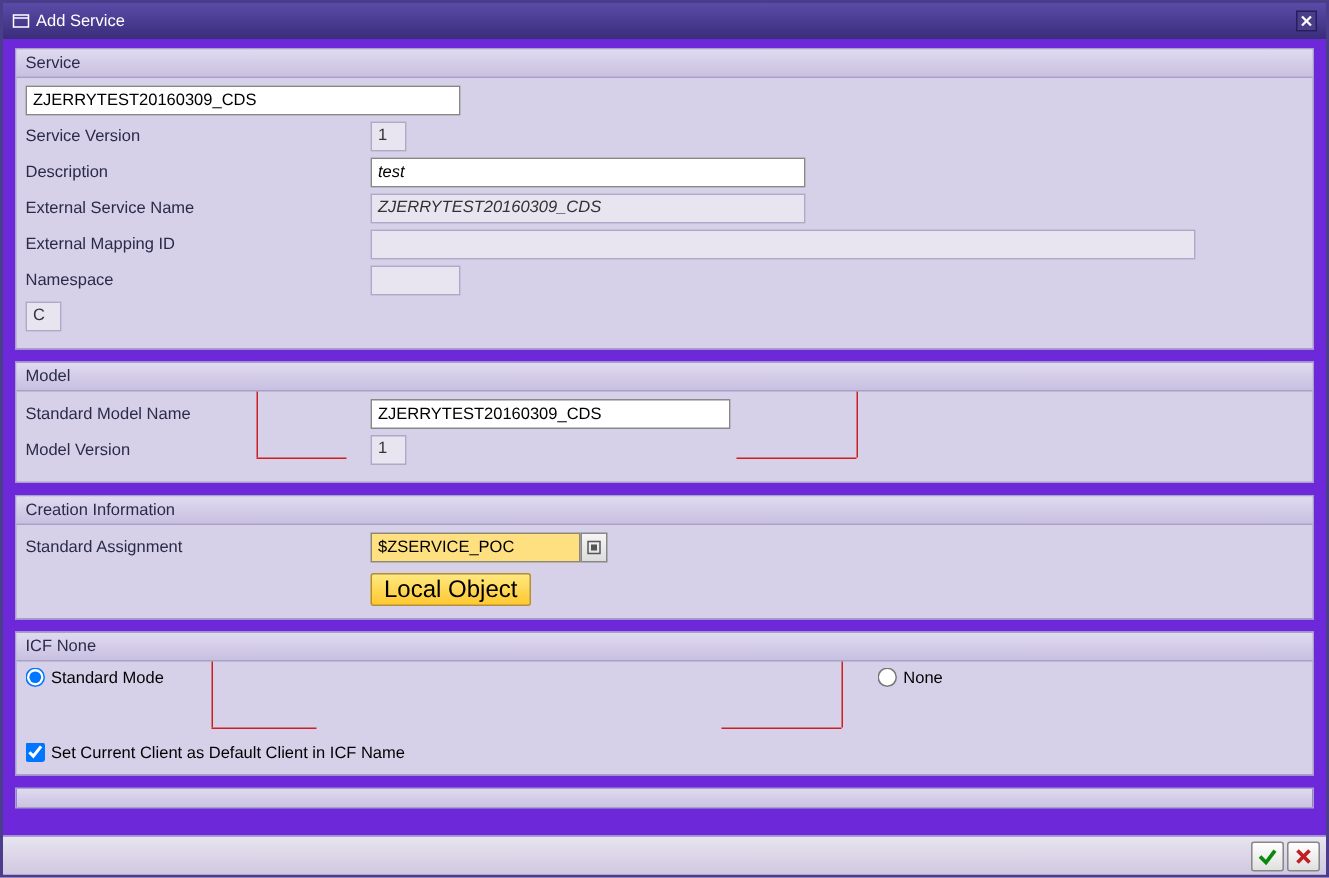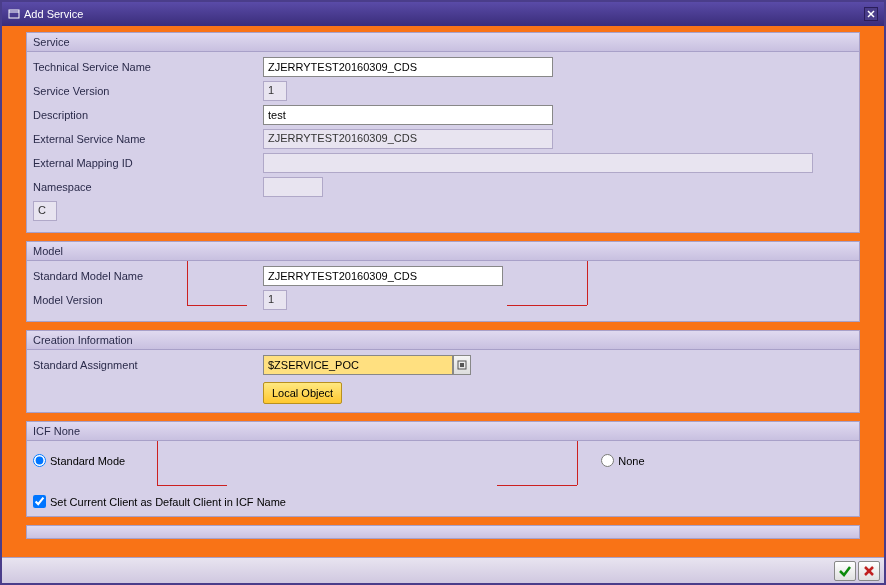--- a/index.html
+++ b/index.html
@@ -46,23 +46,23 @@
     display: flex;
     align-items: center;
     justify-content: center;
     cursor: pointer;
     color: #fff;
     font-size: 10px;
     line-height: 1;
   }
   .content {
     flex: 1;
-    padding: 6px 24px;
+    padding: 6px 8px;
     overflow-y: auto;
-    background: #f97316;
+    background: #6d28d9;
   }
   .group {
     border: 1px solid #a8a0c8;
     margin-bottom: 8px;
     background: #d6d0e8;
   }
   .group-header {
     background: linear-gradient(to bottom, #e0daf0, #c8c0e0);
     padding: 3px 6px;
     border-bottom: 1px solid #a8a0c8;
@@ -95,50 +95,50 @@
     border: 1px solid #b0a8c8;
     background: #e8e4f0;
     padding: 2px 4px;
     font-size: 11px;
     height: 20px;
     color: #333;
     display: inline-block;
   }
   .w-tech { width: 290px; }
   .w-short { width: 24px; }
-  .w-desc { width: 290px; }
+  .w-desc { width: 290px; font-style: italic; }
   .w-long { width: 550px; }
   .w-namespace { width: 60px; }
-  .w-pkg { width: 190px; background: #ffe080 !important; border: 1px solid #888; }
+  .w-pkg { width: 140px; background: #ffe080 !important; border: 1px solid #888; }
   .pkg-wrap { display: flex; align-items: center; }
   .f4-button {
     width: 18px;
     height: 20px;
     border: 1px solid #888;
     background: linear-gradient(to bottom, #f5f5f5, #ddd);
     cursor: pointer;
     display: flex;
     align-items: center;
     justify-content: center;
     font-size: 9px;
   }
   .local-btn {
     margin-top: 4px;
     margin-left: 230px;
     padding: 2px 8px;
     height: 22px;
     background: linear-gradient(to bottom, #ffe880, #ffc830);
     border: 1px solid #b89020;
     cursor: pointer;
-    font-size: 11px;
+    font-size: 16px;
     border-radius: 2px;
   }
   .radio-row {
     display: flex;
-    align-items: flex-end;
+    align-items: flex-start;
     margin-bottom: 2px;
     min-height: 22px;
     position: relative;
     gap: 38px;
   }
   .radio-item {
     display: flex;
     align-items: center;
     gap: 4px;
   }
@@ -200,21 +200,20 @@
         </svg>
     </div>
   </div>
 
   <div class="content">
 
     <div class="group">
       <div class="group-header">Service</div>
       <div class="group-body">
         <div class="row">
-          <div class="label">Technical Service Name</div>
           <input type="text" class="editable w-tech" value="ZJERRYTEST20160309_CDS" style="">
         </div>
         <div class="row">
           <div class="label">Service Version</div>
           <span class="readonly w-short">1</span>
         </div>
         <div class="row">
           <div class="label">Description</div>
           <input type="text" class="editable w-desc" value="test" style="">
         </div>

